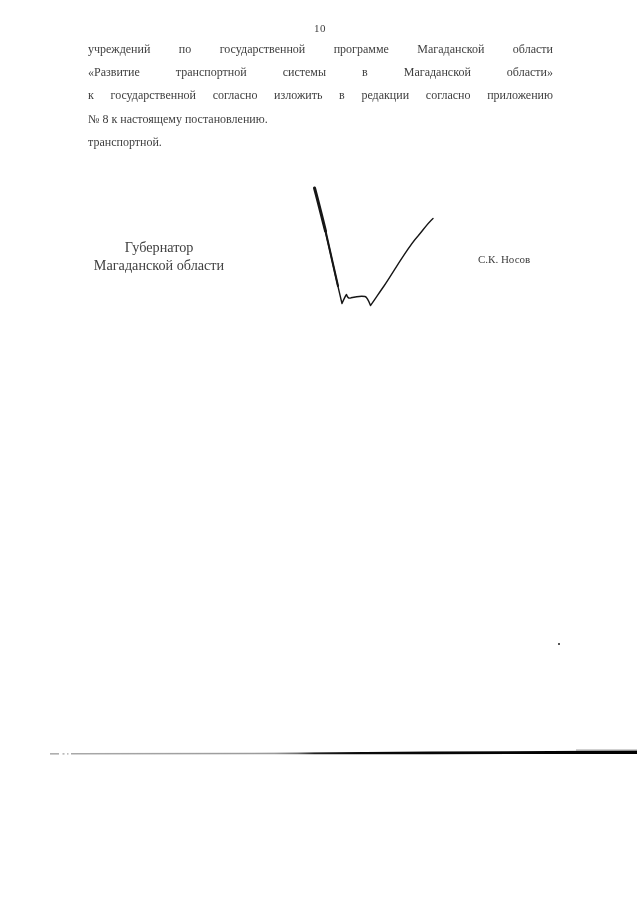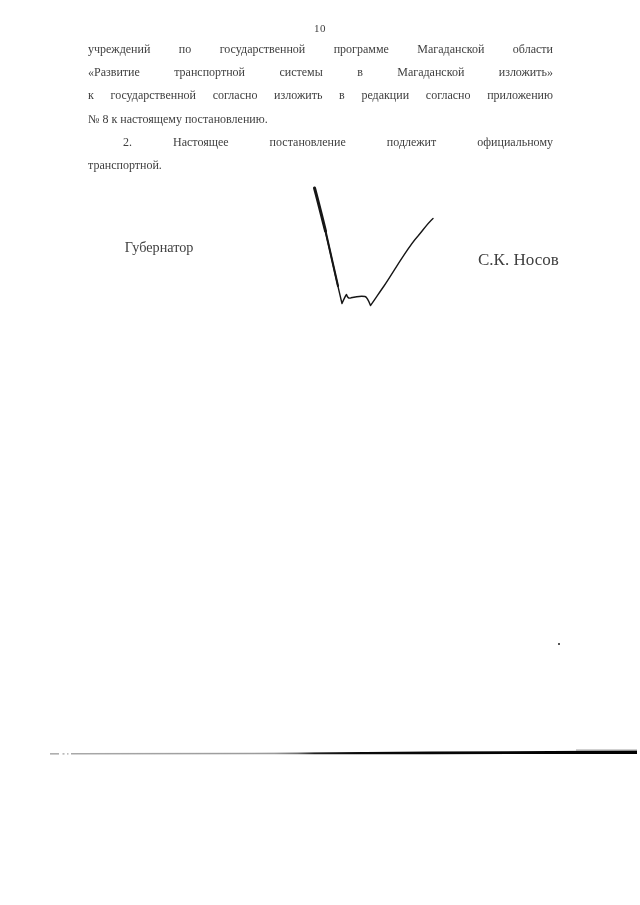--- a/index.html
+++ b/index.html
@@ -42,21 +42,21 @@
     top: 239px;
     width: 148px;
     text-align: center;
     font-size: 14.2px;
     line-height: 17.6px;
   }
   .sig-name {
     position: absolute;
     left: 478px;
     top: 251px;
-    font-size: 17px;
+    font-size: 11px;
     line-height: 17px;
   }
   .signature-svg {
     position: absolute;
     left: 295px;
     top: 183px;
     width: 150px;
     height: 132px;
   }
   .speck {
@@ -77,32 +77,32 @@
 </style>
 </head>
 <body>
 
 <div class="page">
 
   <div class="page-number">10</div>
 
   <div class="para para1">
     <div class="line justify">учреждений по государственной программе Магаданской области</div>
-    <div class="line justify">«Развитие транспортной системы в Магаданской изложить»</div>
+    <div class="line justify">«Развитие транспортной системы в Магаданской области»</div>
     <div class="line justify">к государственной согласно изложить в редакции согласно приложению</div>
     <div class="line">№ 8 к настоящему постановлению.</div>
   </div>
 
   <div class="para para2">
-    <div class="line justify indent">2. Настоящее постановление подлежит официальному</div>
     <div class="line">транспортной.</div>
   </div>
 
   <div class="sig-title">
     <div>Губернатор</div>
+    <div>Магаданской области</div>
   </div>
 
   <svg class="signature-svg" viewBox="0 0 150 132" xmlns="http://www.w3.org/2000/svg">
     <path d="M19.5,5
              C23,18 29,42 35,68
              C39,86 43.5,106 47,120.5
              C48.5,117 50,113.5 51.5,111.5
              C52.5,114.5 53.5,115.8 56,114.8
              C60,113.8 67,113 70,113.5
              C72,114 74,118.5 75.5,122.5

